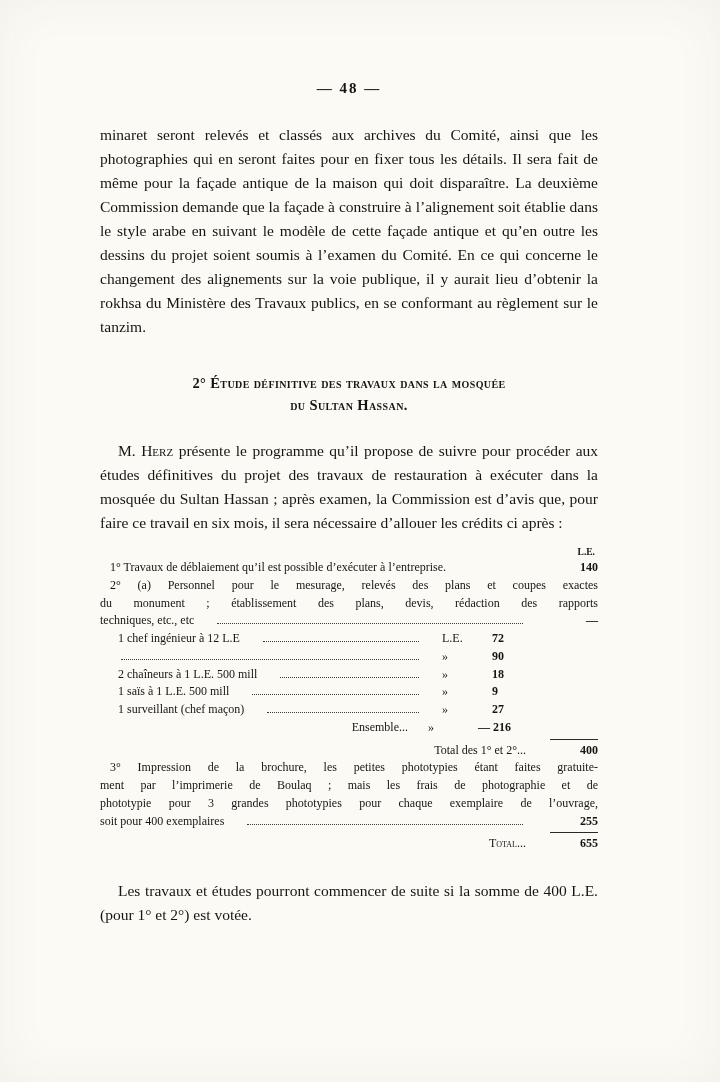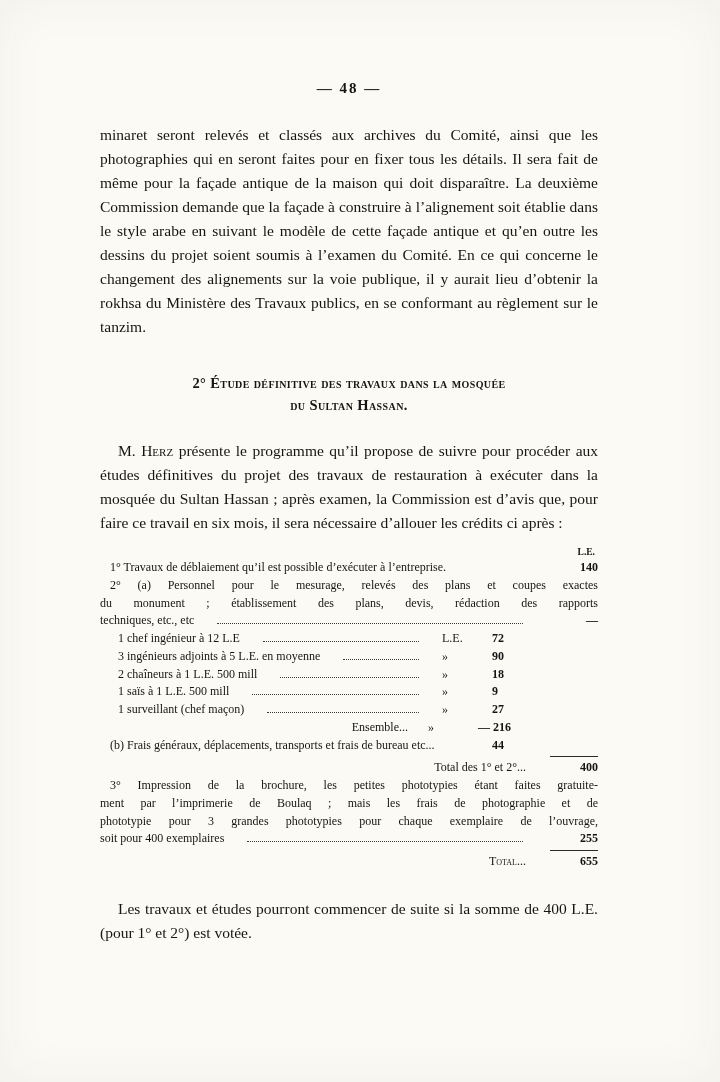--- a/index.html
+++ b/index.html
@@ -96,21 +96,20 @@
 
     <div class="trow ind2">
       <span class="tlabel">1 chef ingénieur à 12 L.E</span>
       <span class="lead-dots"></span>
       <span class="tcur">L.E.</span>
       <span class="tinner amt">72</span>
       <span class="touter"></span>
     </div>
 
     <div class="trow ind2">
-      <span class="tlabel">3 ingénieurs adjoints à 5 L.E. en moyenne</span>
       <span class="lead-dots"></span>
       <span class="tcur">»</span>
       <span class="tinner amt">90</span>
       <span class="touter"></span>
     </div>
 
     <div class="trow ind2">
       <span class="tlabel">2 chaîneurs à 1 L.E. 500 mill</span>
       <span class="lead-dots"></span>
       <span class="tcur">»</span>
@@ -135,26 +134,20 @@
     </div>
 
     <div class="trow">
       <span class="sp"></span>
       <span class="tlabel">Ensemble...</span>
       <span class="tcur">»</span>
       <span class="tinner wide amt">— 216</span>
       <span class="touter"></span>
     </div>
 
-    <div class="trow ind1">
-      <span class="tlabel">(b) Frais généraux, déplacements, transports et frais de bureau etc...</span>
-      <span class="sp"></span>
-      <span class="tinner amt">44</span>
-      <span class="touter"></span>
-    </div>
 
     <div class="rule-row">
         <span class="rule"></span>
       </div>
 
 
     <div class="trow">
       <span class="sp"></span>
       <span class="tlabel">Total des 1° et 2°...</span>
       <span class="touter amt">400</span>

